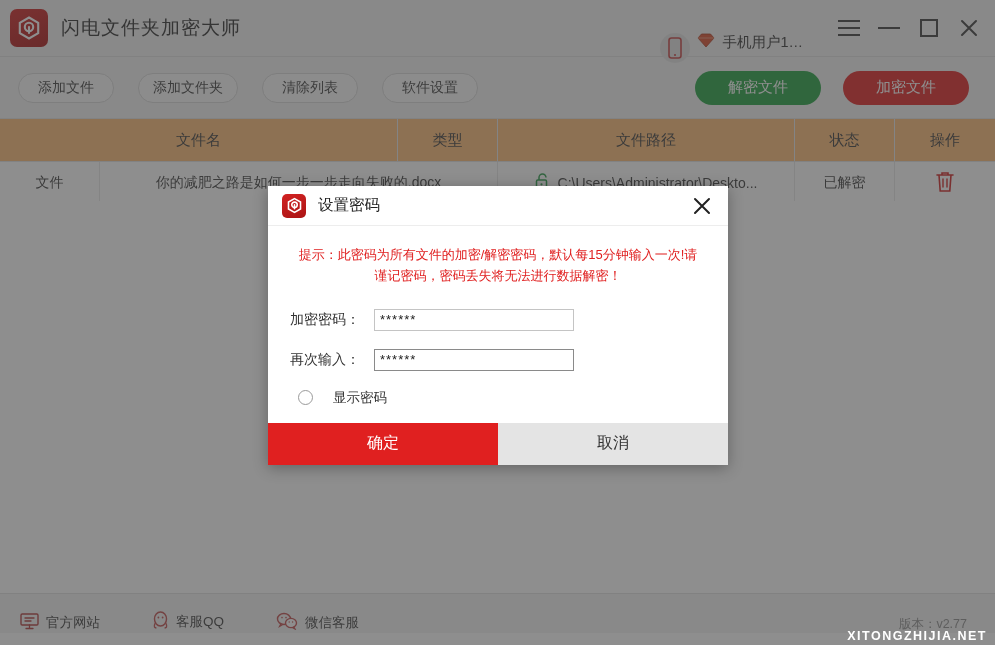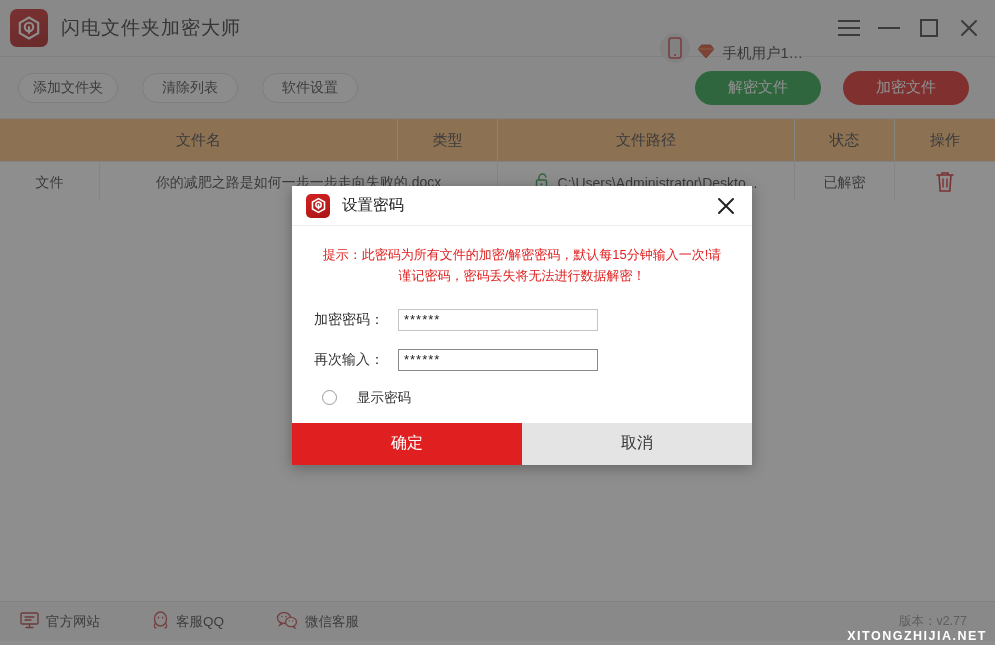--- a/index.html
+++ b/index.html
@@ -45,21 +45,21 @@
     font-size: 19px;
     color: #2b2b2b;
     margin-left: 13px;
     letter-spacing: 1px;
     white-space: nowrap;
   }
   .titlebar-spacer { flex: 1 1 auto; }
 
   .user-area {
     display: flex;
-    align-items: flex-end;
+    align-items: flex-start;
     gap: 7px;
     margin-right: 26px;
     margin-top: 40px;
   }
   .phone-badge {
     width: 30px;
     height: 30px;
     border-radius: 50%;
     background: #e3e3e3;
     display: flex;
@@ -170,26 +170,26 @@
     position: absolute;
     left: 0; right: 0;
     top: 201px;
     bottom: 40px;
     background: #ffffff;
   }
 
   
   .statusbar {
     position: absolute;
-    left: 0; right: 0; bottom: 4px;
+    left: 0; right: 0; bottom: 12px;
     height: 40px;
     background: #f2f2f2;
     border-top: 1px solid #e0e0e0;
     display: flex;
-    align-items: center;
+    align-items: flex-end;
     padding: 0 20px;
     box-sizing: border-box;
   }
   .status-link {
     display: flex;
     align-items: center;
     gap: 7px;
     margin-right: 52px;
     font-size: 13.5px;
     color: #3c3c3c;
@@ -241,21 +241,20 @@
 
   
   #password-dialog {
     position: absolute;
     left: 268px;
     top: 186px;
     width: 460px;
     background: #ffffff;
     z-index: 50;
     box-shadow: 0 3px 14px rgba(0,0,0,0.3);
-    margin-left: 24px;
   }
   .dlg-header {
     height: 40px;
     display: flex;
     align-items: center;
     padding: 0 12px 0 14px;
     border-bottom: 1px solid #ededed;
     box-sizing: border-box;
   }
   .dlg-icon {
@@ -395,20 +394,21 @@
       <span class="max-square"></span>
     </div>
     <div class="winbtn">
       <svg width="20" height="20" viewBox="0 0 20 20">
         <path d="M3 3 L17 17 M17 3 L3 17" stroke="#3a3a3a" stroke-width="2" stroke-linecap="round"></path>
       </svg>
     </div>
   </div>
 
   <div class="toolbar">
+    <div class="tool-btn">添加文件</div>
     <div class="tool-btn">添加文件夹</div>
     <div class="tool-btn">清除列表</div>
     <div class="tool-btn">软件设置</div>
     <div class="toolbar-spacer"></div>
     <div class="action-btn action-decrypt">解密文件</div>
     <div class="action-btn action-encrypt">加密文件</div>
   </div>
 
   <div class="table-head">
     <div class="col col-name">文件名</div>

